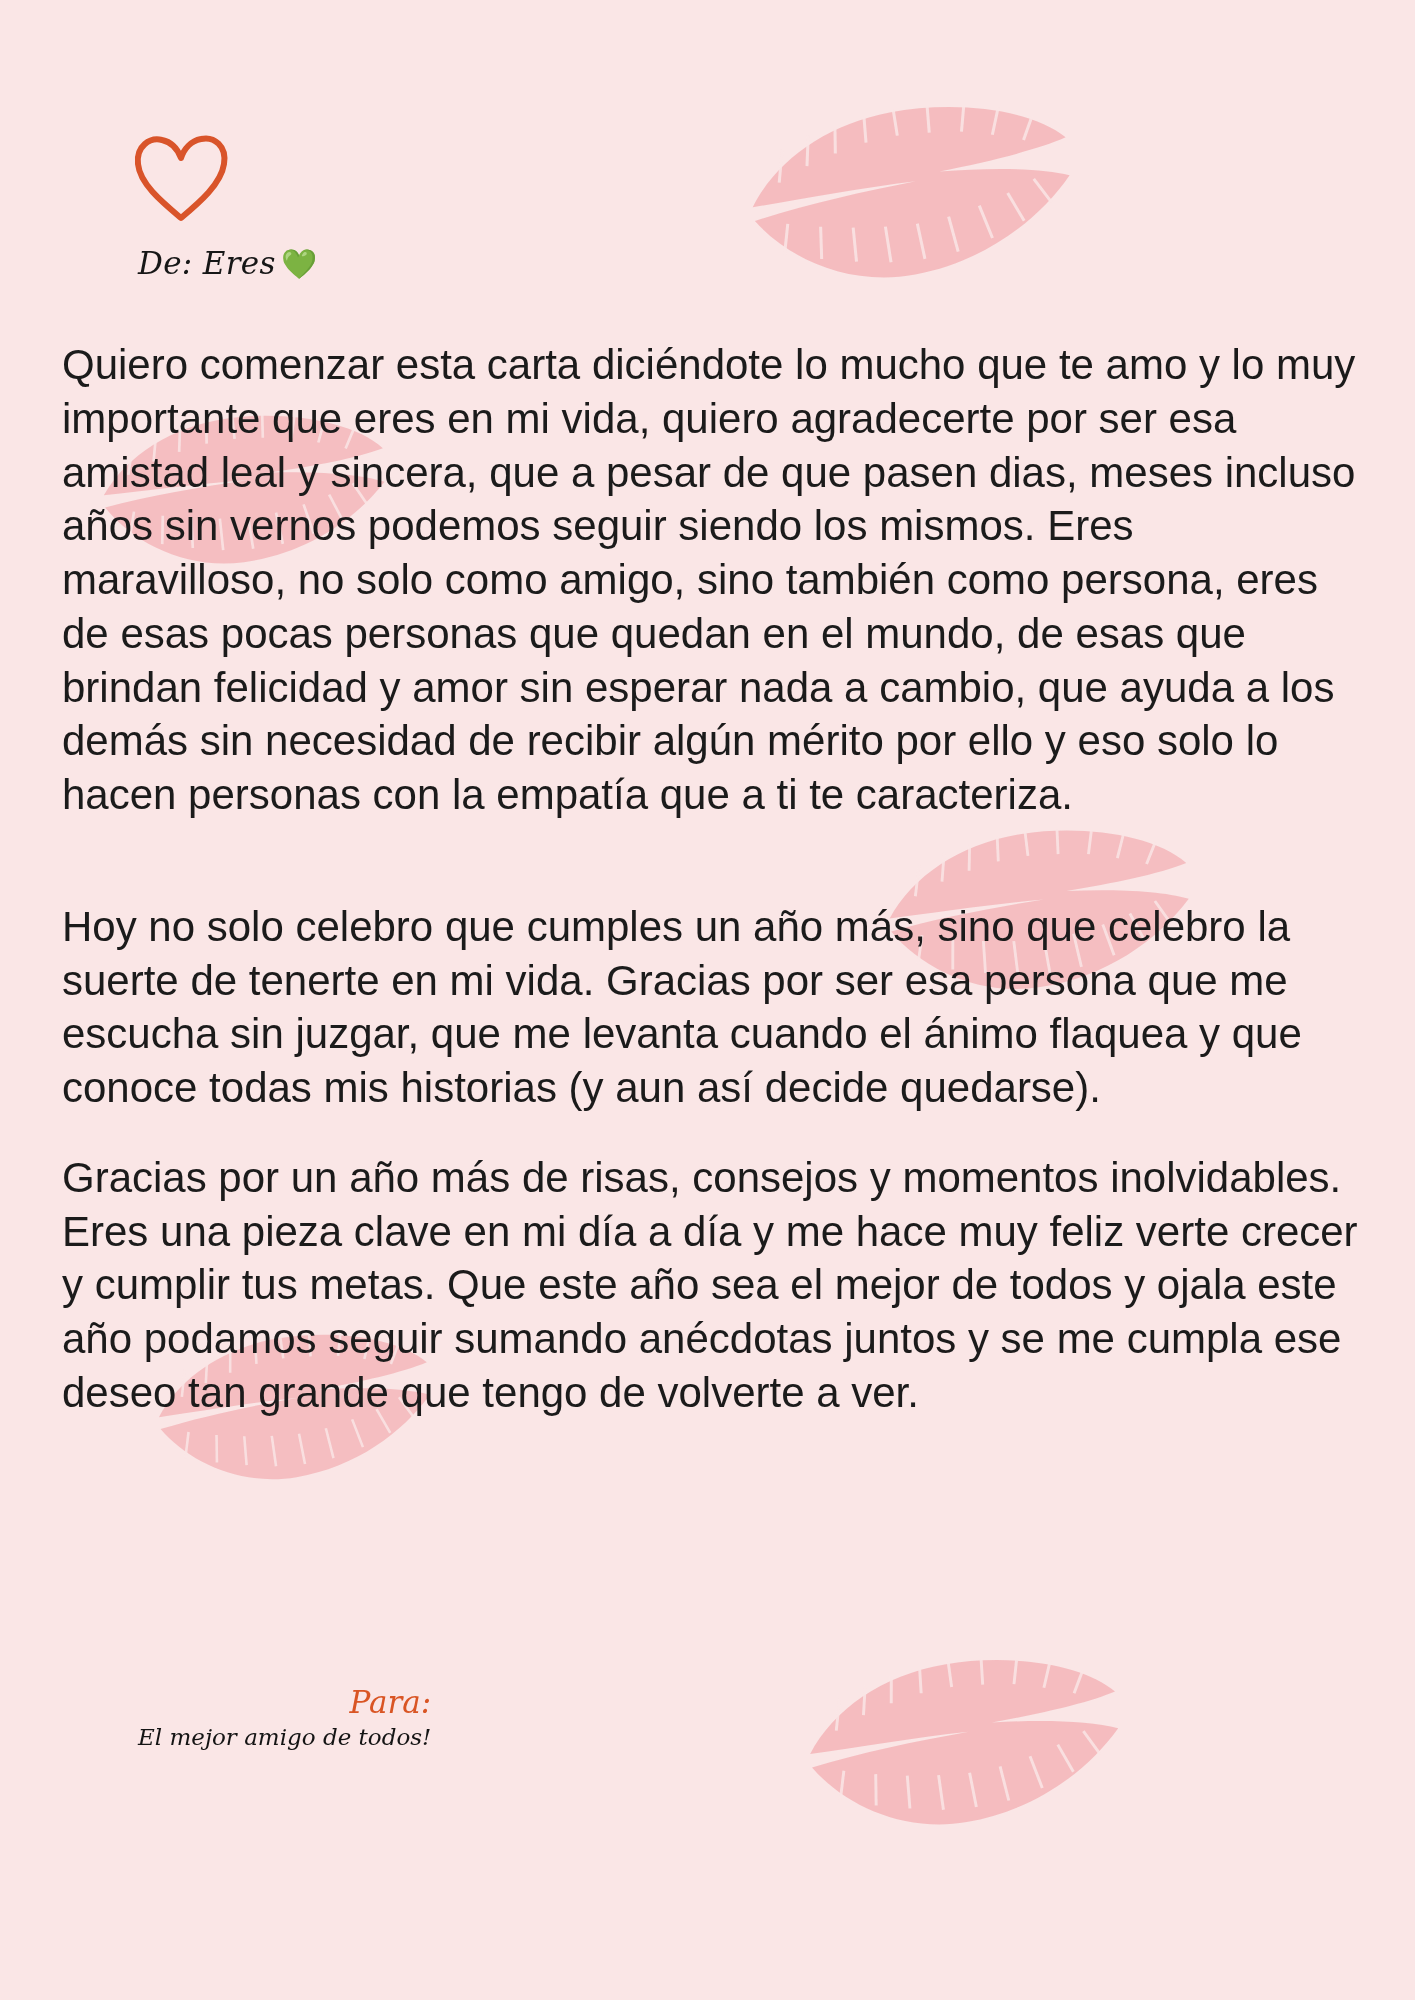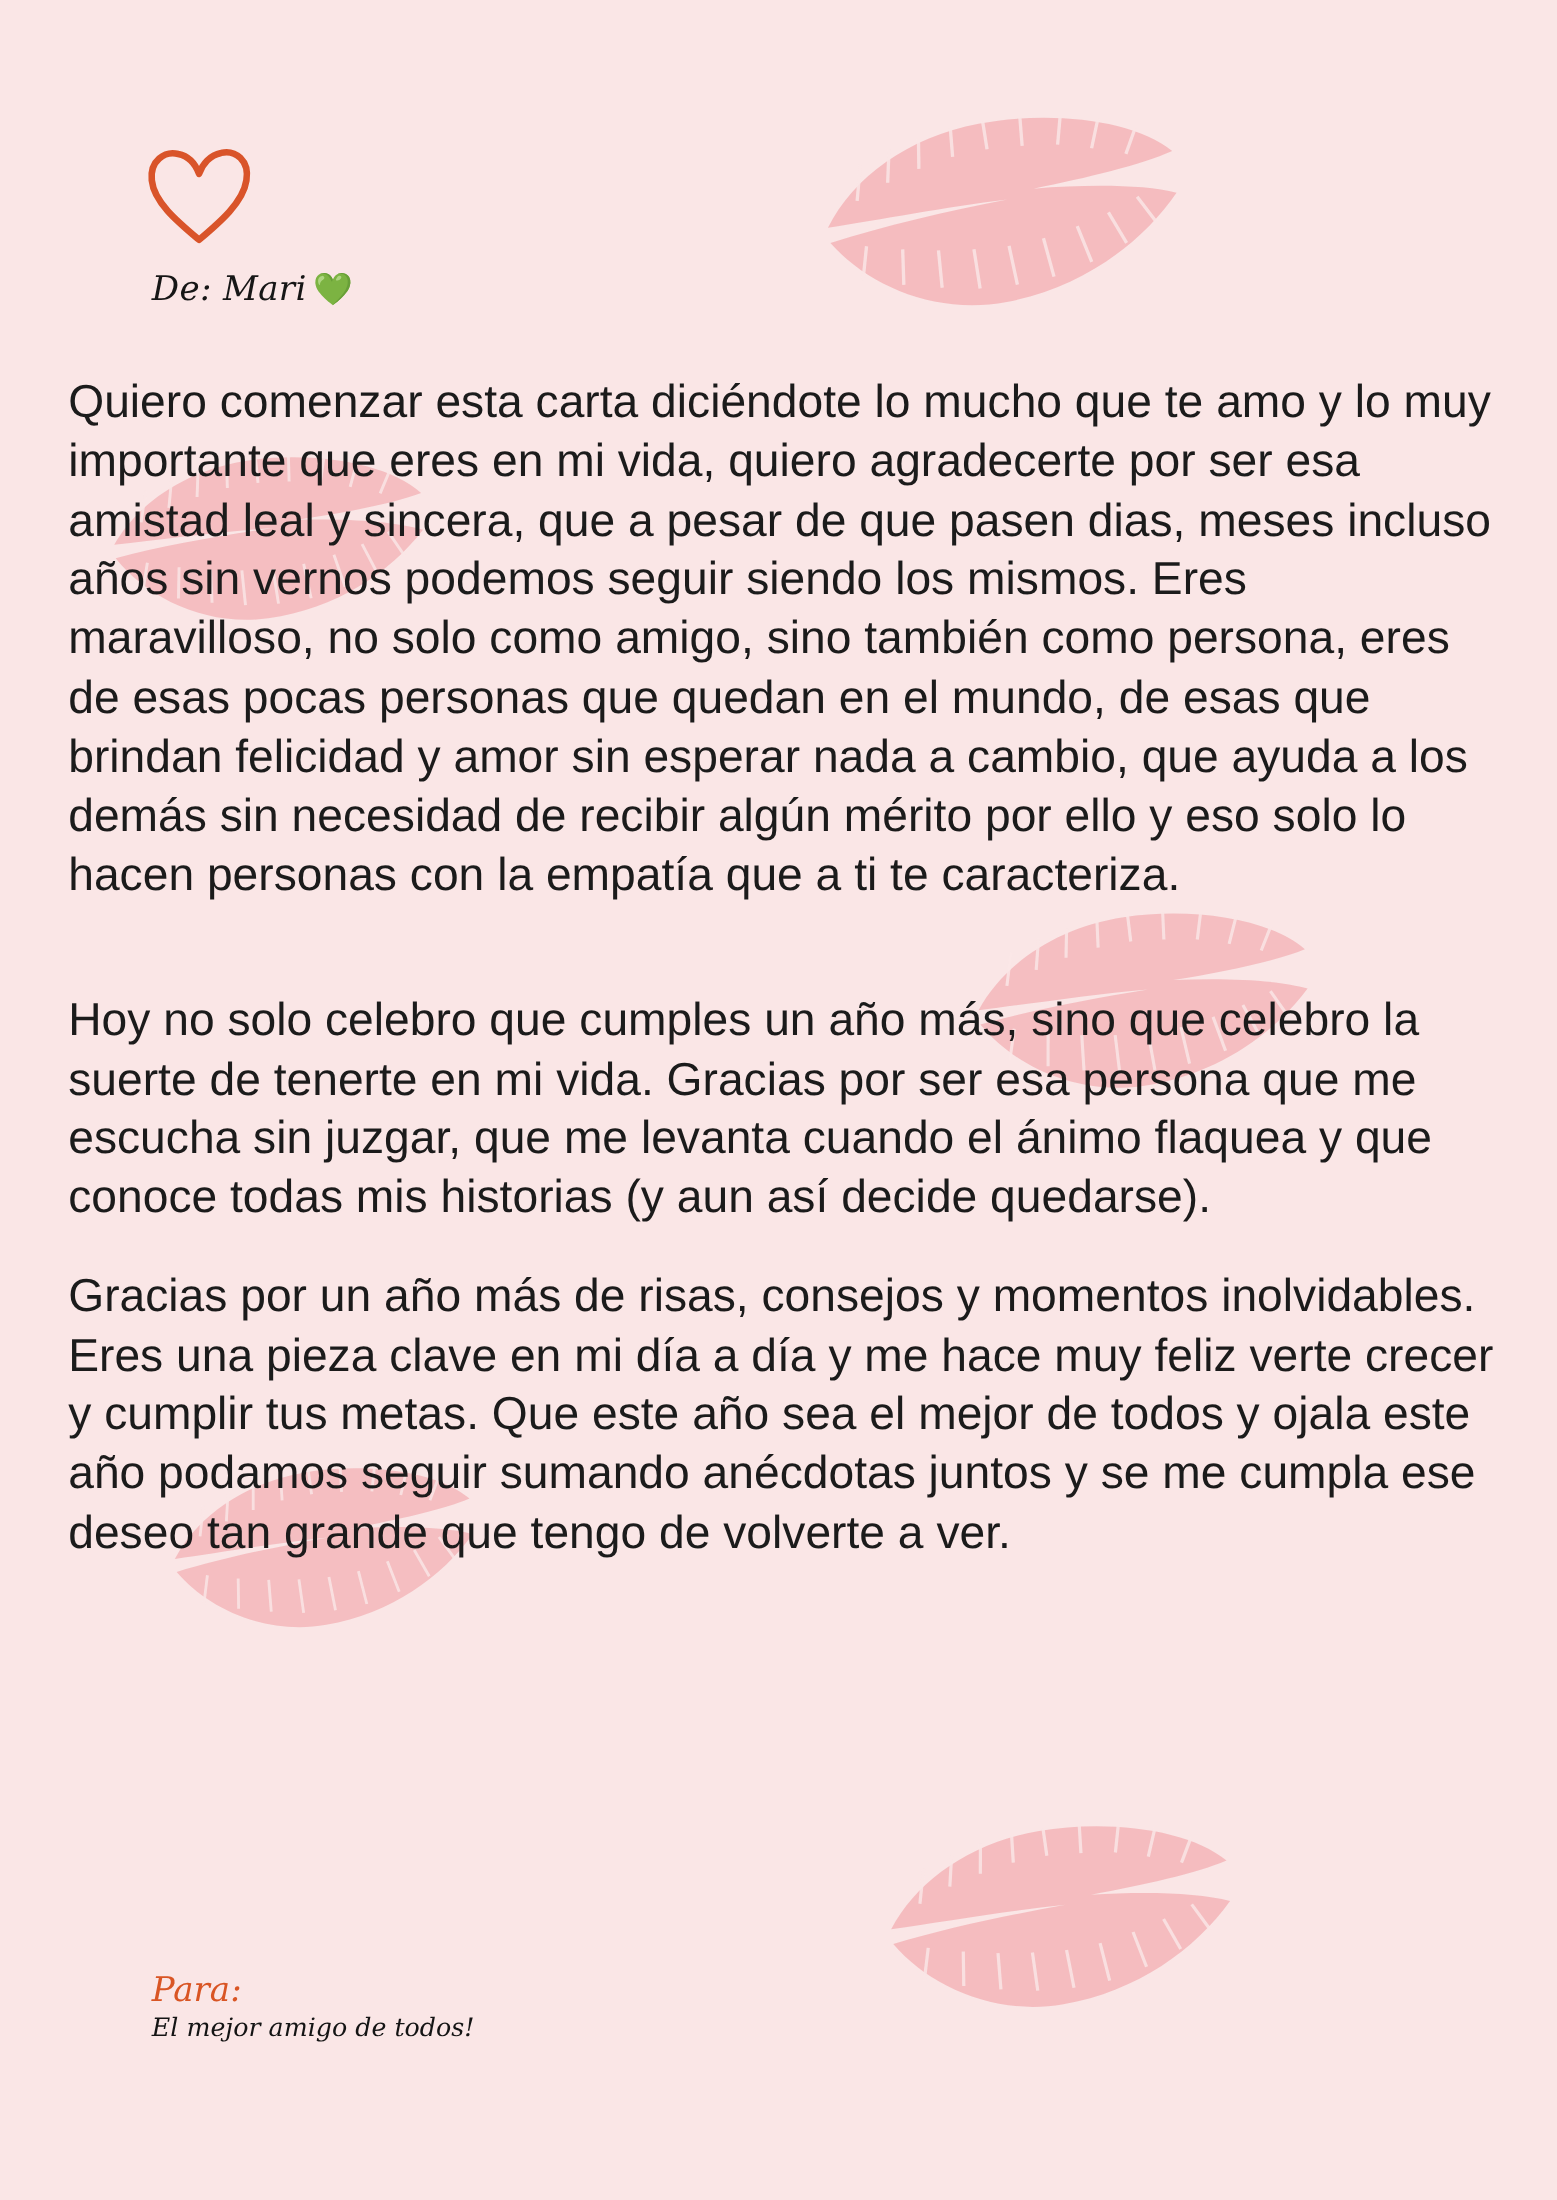--- a/index.html
+++ b/index.html
@@ -71,21 +71,22 @@
   }
   .body-text p {
     margin: 0 0 0 0;
   }
   .para-gap { height: 78px; }
   .para-gap-small { height: 36px; }
 
   .closing {
     position: absolute;
     left: 138px;
-    top: 1791px;
+    top: 1684px;
+    text-align: right;
   }
   .closing .para-label {
     font-family: "DejaVu Serif", serif;
     font-style: italic;
     font-size: 31px;
     color: #d95524;
     margin-bottom: 4px;
   }
   .closing .recipient {
     font-family: "DejaVu Serif", serif;
@@ -240,21 +241,21 @@
 
 <div class="sheet">
 
   <div class="heart-wrap">
     <svg width="98" height="92" viewBox="0 0 98 92">
       <path d="M49 86 C30 70 8 52 6 32 C4 14 18 5 30 8 C40 10 46 18 49 26 C52 17 59 9 69 7 C82 4 95 14 92 32 C89 52 68 70 49 86 Z" fill="none" stroke="#d9542a" stroke-width="6" stroke-linecap="round" stroke-linejoin="round"></path>
     </svg>
   </div>
 
   <div class="from-line">
-    <span>De: Mari</span><span class="green-heart">💚</span>
+    <span>De: Eres</span><span class="green-heart">💚</span>
   </div>
 
   <div class="body-text">
     <p>Quiero comenzar esta carta diciéndote lo mucho que te amo y lo muy importante que eres en mi vida, quiero agradecerte por ser esa amistad leal y sincera, que a pesar de que pasen dias, meses incluso años sin vernos podemos seguir siendo los mismos. Eres maravilloso, no solo como amigo, sino también como persona, eres de esas pocas personas que quedan en el mundo, de esas que brindan felicidad y amor sin esperar nada a cambio, que ayuda a los demás sin necesidad de recibir algún mérito por ello y eso solo lo hacen personas con la empatía que a ti te caracteriza.</p>
     <div class="para-gap"></div>
     <p>Hoy no solo celebro que cumples un año más, sino que celebro la suerte de tenerte en mi vida. Gracias por ser esa persona que me escucha sin juzgar, que me levanta cuando el ánimo flaquea y que conoce todas mis historias (y aun así decide quedarse).</p>
     <div class="para-gap-small"></div>
     <p>Gracias por un año más de risas, consejos y momentos inolvidables. Eres una pieza clave en mi día a día y me hace muy feliz verte crecer y cumplir tus metas. Que este año sea el mejor de todos y ojala este año podamos seguir sumando anécdotas juntos y se me cumpla ese deseo tan grande que tengo de volverte a ver.</p>
   </div>
 

